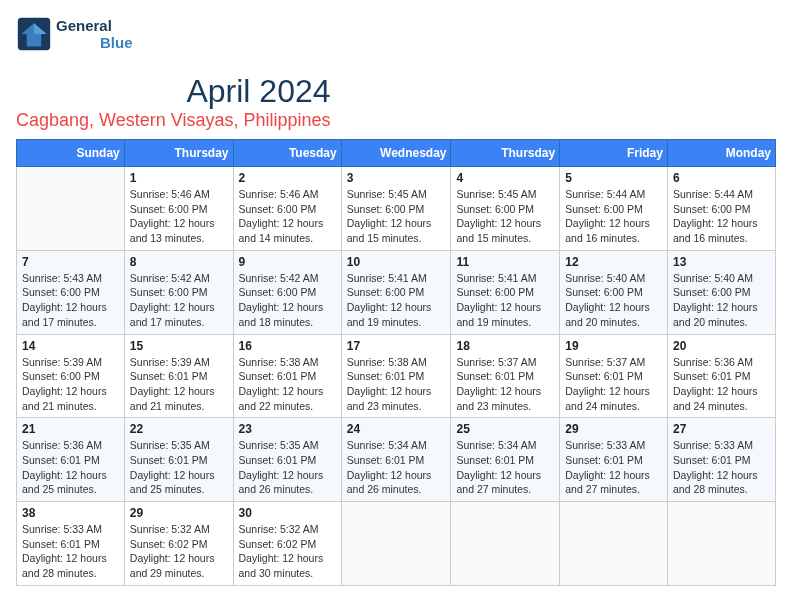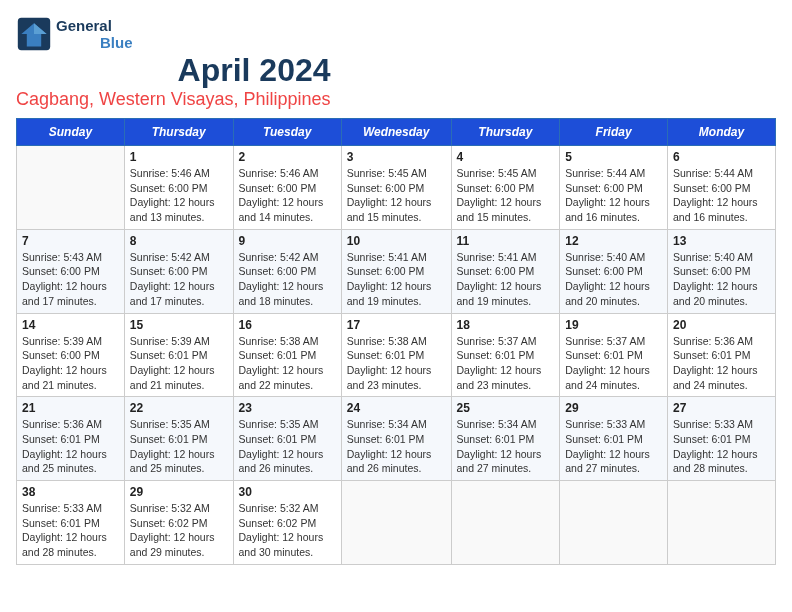--- a/index.html
+++ b/index.html
@@ -24,41 +24,41 @@
     .logo-icon {
       width: 36px;
       height: 36px;
       margin-right: 4px;
     }
     .title-section {
       text-align: right;
     }
     .month-year {
       font-size: 32px;
-      font-weight: bold;
+      font-weight: normal;
       color: #1a3a5c;
+      margin-top: 21px;
     }
     .location {
       font-size: 18px;
       color: #ef4444;
     }
     .calendar {
       width: 100%;
       border-collapse: collapse;
       font-size: 11px;
     }
     .calendar th {
-      background-color: #1d4ed8;
+      background-color: #3b82f6;
       color: #fff;
       padding: 6px 4px;
-      text-align: center;
+      text-align: right;
       font-weight: bold;
       font-size: 12px;
       border: 1px solid #2a6db5;
-      font-style: italic;
     }
     .calendar td {
       border: 1px solid #ccc;
       vertical-align: top;
       padding: 4px 5px;
       min-height: 80px;
       width: 113px;
     }
     .calendar tr:nth-child(even) td {
       background-color: #f5f8fc;

